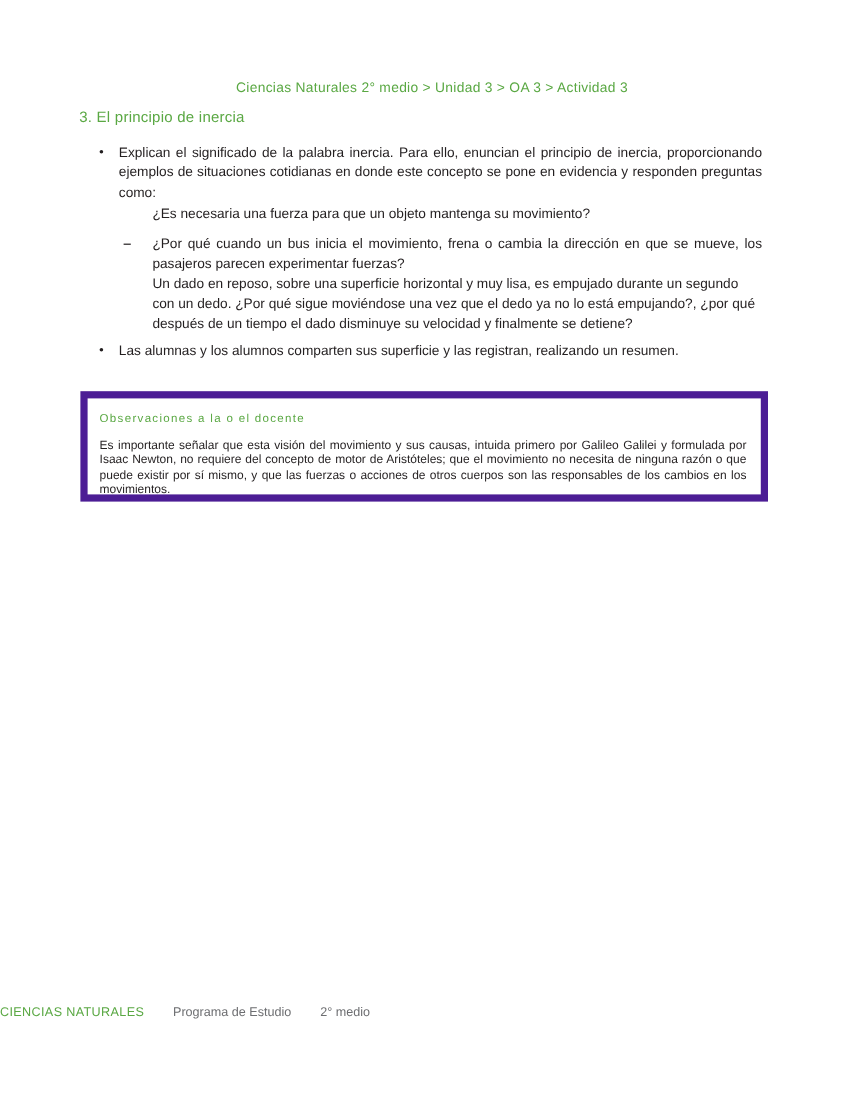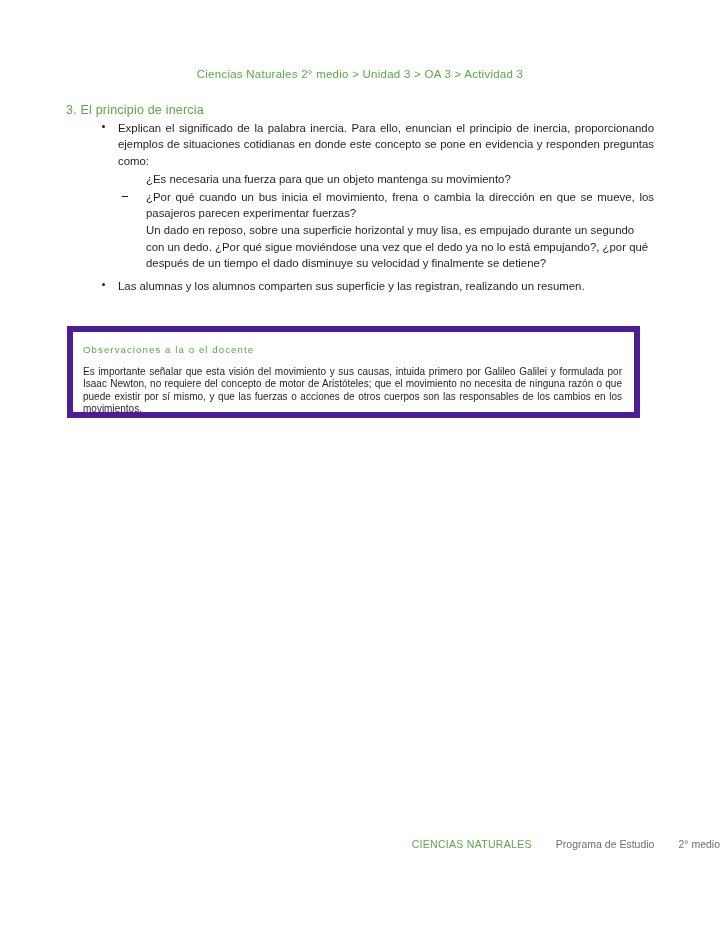--- a/index.html
+++ b/index.html
@@ -33,32 +33,32 @@
     font-size: 11.5px;
     letter-spacing: 0.25px;
     color: #5aa843;
     white-space: nowrap;
   }
 
   
   .section-title {
     position: absolute;
     left: 66px;
-    top: 103px;
+    top: 91px;
     font-size: 12.5px;
     color: #5aa843;
     letter-spacing: 0.2px;
     white-space: nowrap;
     text-align: center;
   }
 
   
   .content {
     position: absolute;
-    left: 74px;
+    left: 55px;
     top: 120px;
     width: 580px;
   }
 
   .bullet-row {
     position: relative;
     padding-left: 44px;
     margin-bottom: 2px;
   }
   .bullet-row .dot {
@@ -86,21 +86,21 @@
   .sub-plain .txt {
     display: block;
     font-size: 11.4px;
     line-height: 16.4px;
     color: #231f20;
   }
 
   .sub-dash {
     position: relative;
     padding-left: 72px;
-    margin-top: 1px;
+    margin-top: 8px;
   }
   .sub-dash .dash {
     position: absolute;
     left: 48px;
     top: 7px;
     width: 6px;
     height: 1px;
     background: #231f20;
   }
   .sub-dash .txt {
@@ -143,21 +143,21 @@
     text-align: justify;
     color: #231f20;
   }
 
   
   .footer {
     position: absolute;
     left: 0;
     top: 838px;
     width: 720px;
-    text-align: right;
+    text-align: left;
     font-size: 10.5px;
     white-space: nowrap;
   }
   .footer .f-subject {
     color: #5aa843;
     letter-spacing: 0.3px;
   }
   .footer .f-sep { display: inline-block; width: 24px; }
   .footer .f-program { color: #6d6e71; }
   .footer .f-level { color: #6d6e71; }

